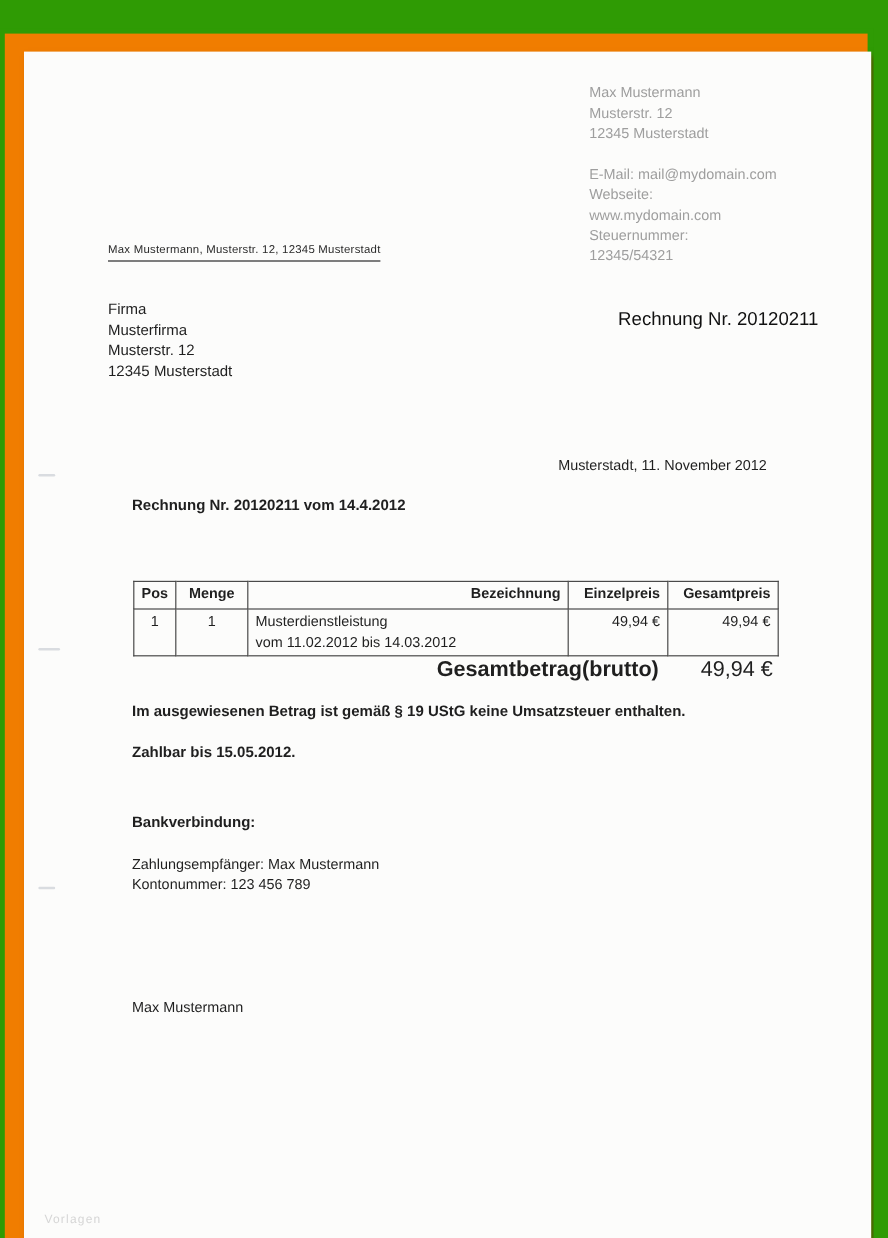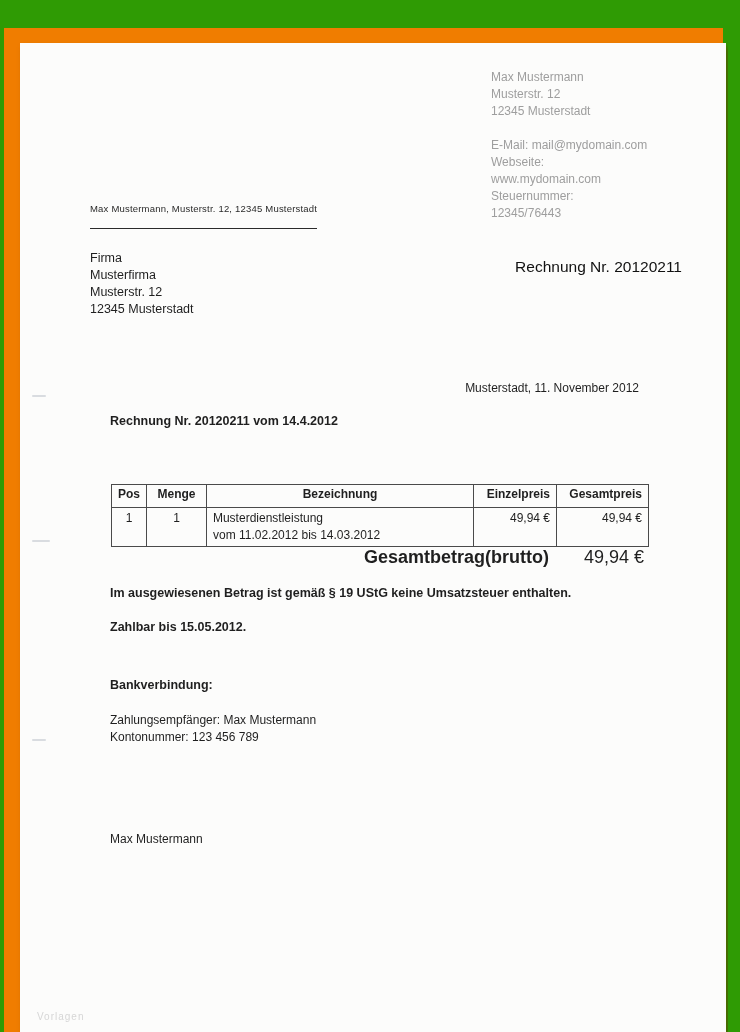--- a/index.html
+++ b/index.html
@@ -38,21 +38,21 @@
     line-height: 17px;
   }
   .contact .stanza-gap { height: 17px; }
 
   
   .return-line {
     left: 70px; top: 160px;
     font-size: 9.5px;
     color: #2a2a2a;
     border-bottom: 1px solid #2a2a2a;
-    padding-bottom: 14px;
+    padding-bottom: 3px;
     letter-spacing: 0.2px;
   }
 
   
   .recipient {
     left: 70px; top: 207px;
     font-size: 12.5px;
     line-height: 17px;
   }
 
@@ -85,21 +85,21 @@
     border-radius: 25px;
   }
   .items-table th, .items-table td {
     border: 1px solid #4a4a4a;
     padding: 2px 6px;
     vertical-align: top;
   }
   .items-table th { font-weight: bold; height: 23px; }
   .col-pos   { width: 35px;  text-align: center; }
   .col-menge { width: 60px;  }
-  .col-bez   { width: 268px; text-align: center; }
+  .col-bez   { width: 268px; text-align: right; }
   .col-einzel{ width: 83px;  text-align: right; }
   .col-gesamt{ width: 92px;  text-align: right; }
   .items-table td { height: 37px; line-height: 17px; }
   .items-table td.num { text-align: right; }
   .items-table td.ctr { text-align: center; }
 
   
   .total-row {
     left: 91px; top: 506px;
     width: 538px;
@@ -162,21 +162,21 @@
 
       <div class="abs contact">
         <div>Max Mustermann</div>
         <div>Musterstr. 12</div>
         <div>12345 Musterstadt</div>
         <div class="stanza-gap"></div>
         <div>E-Mail: mail@mydomain.com</div>
         <div>Webseite:</div>
         <div>www.mydomain.com</div>
         <div>Steuernummer:</div>
-        <div>12345/76443</div>
+        <div>12345/54321</div>
       </div>
 
       <div class="abs return-line">Max Mustermann, Musterstr. 12, 12345 Musterstadt</div>
 
       <div class="abs recipient">
         <div>Firma</div>
         <div>Musterfirma</div>
         <div>Musterstr. 12</div>
         <div>12345 Musterstadt</div>
       </div>

